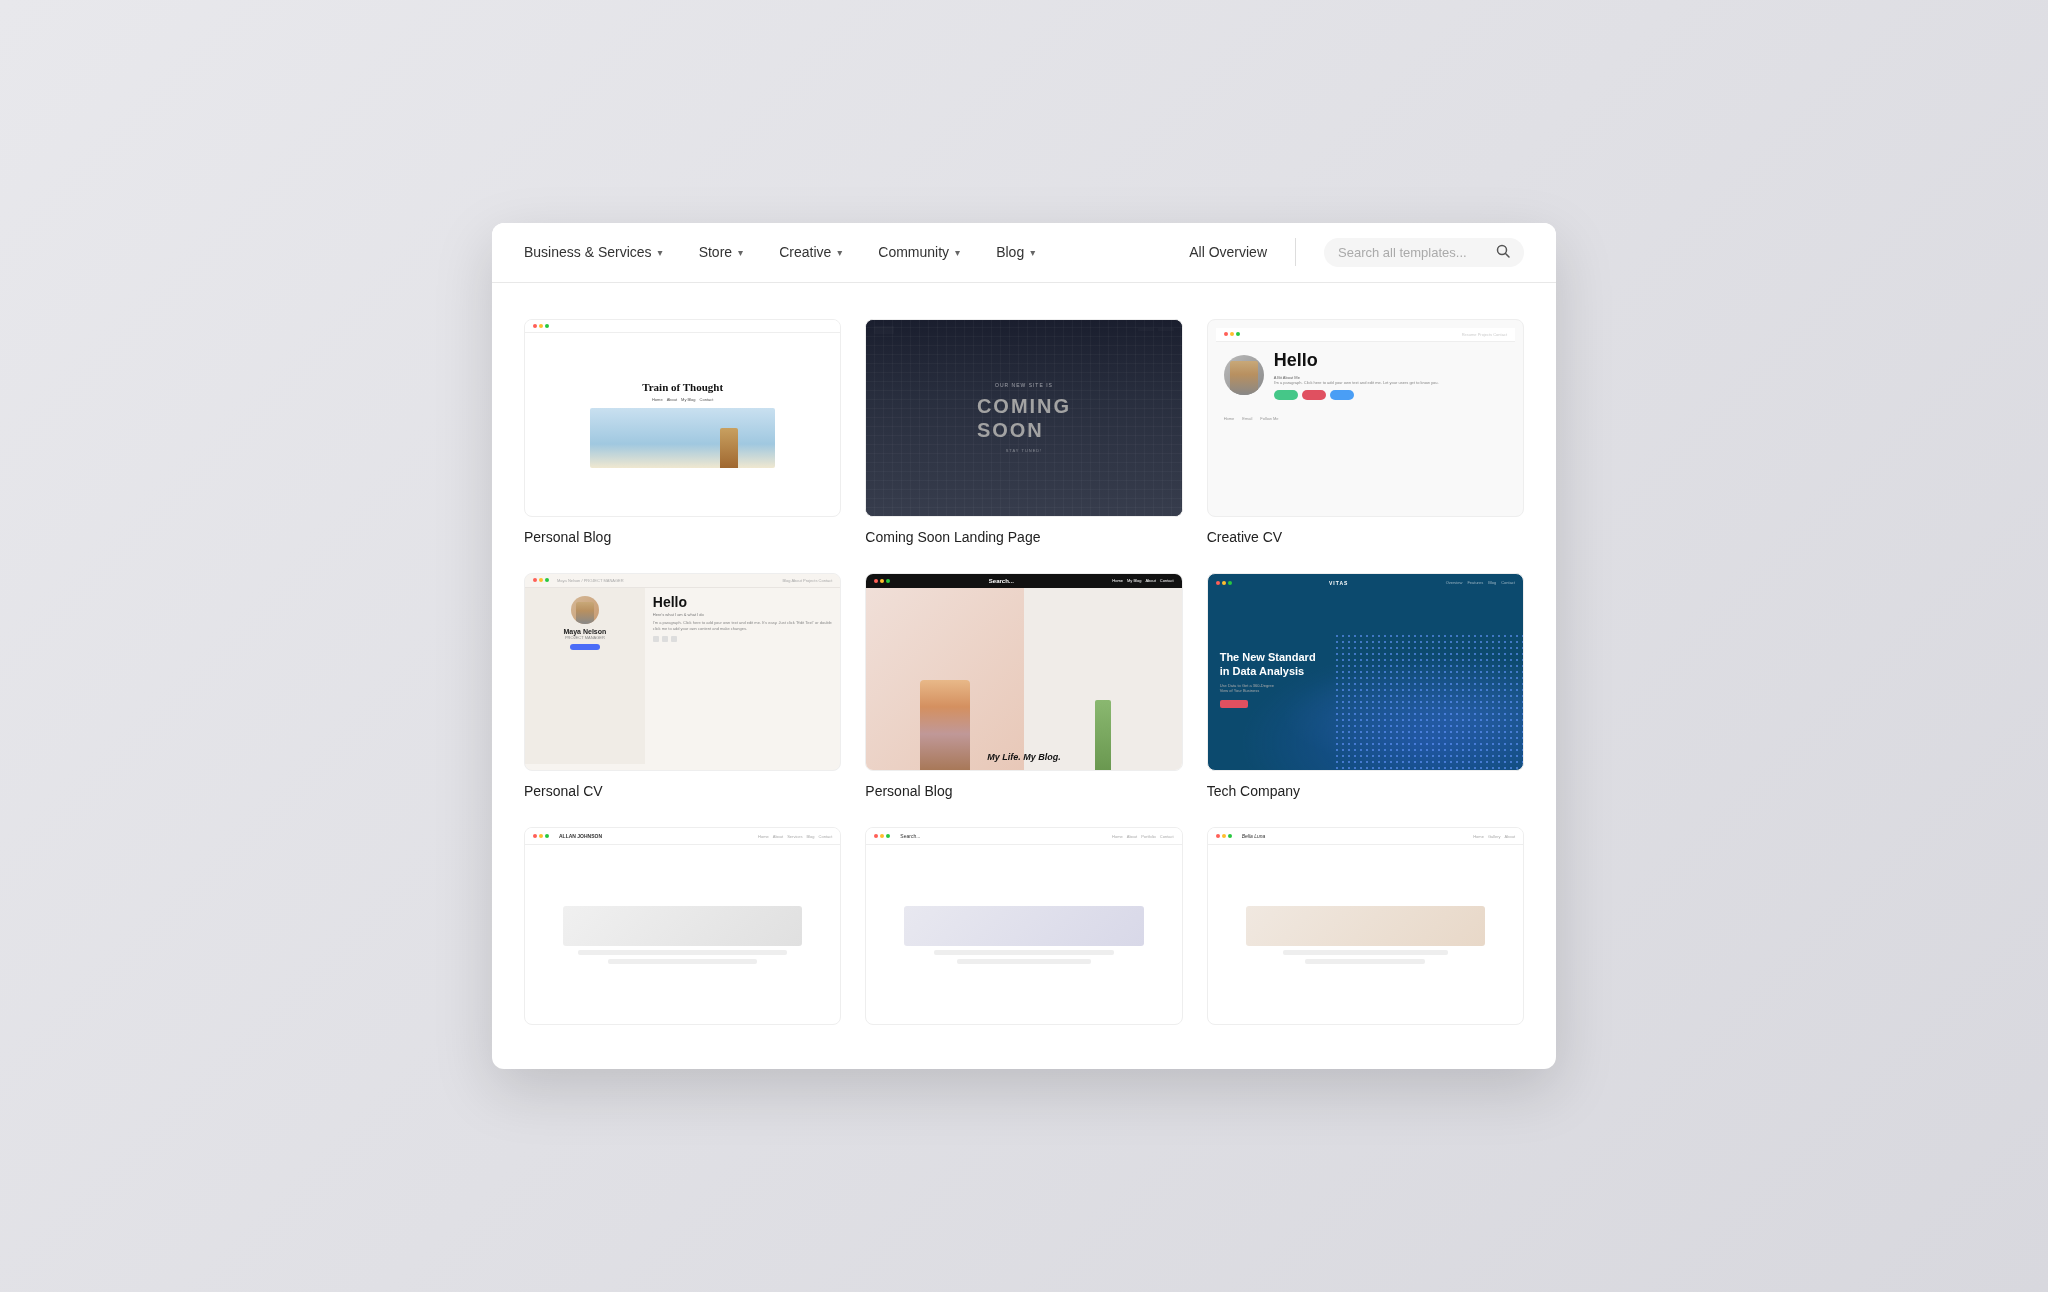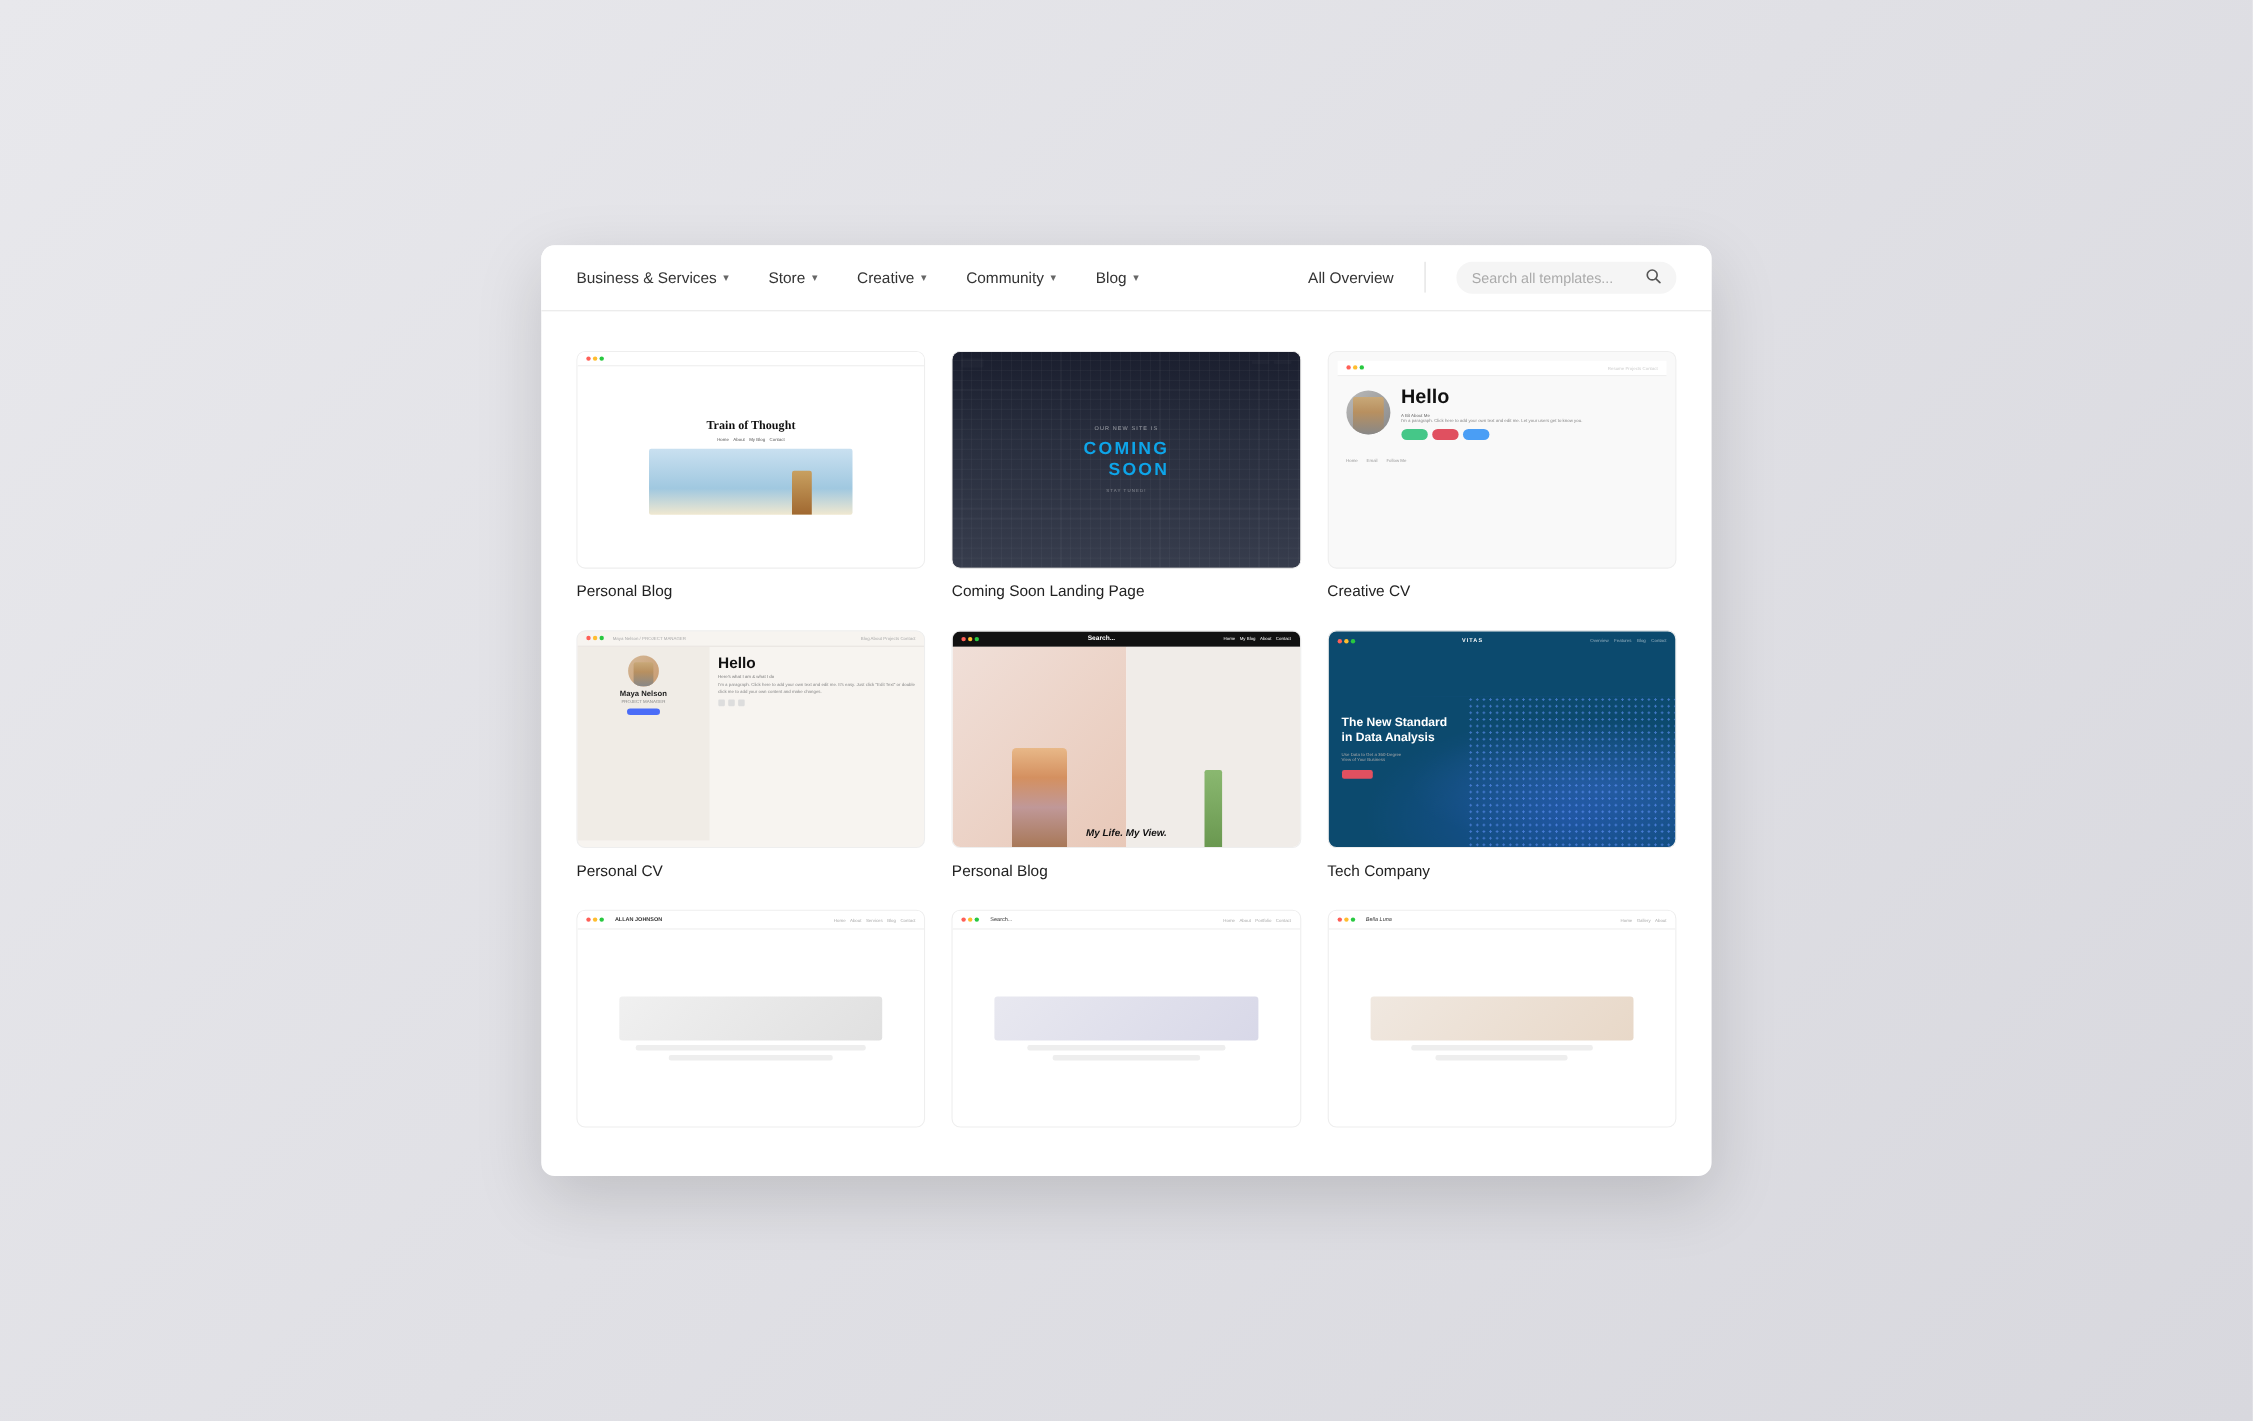--- a/index.html
+++ b/index.html
@@ -205,21 +205,21 @@
       justify-content: space-between;
       padding: 6px 8px;
     }
     .tb-cs-logo { width: 20px; height: 8px; background: #fff3; border-radius: 1px; }
     .tb-cs-nav { display: flex; gap: 4px; }
     .tb-cs-nav-item { width: 16px; height: 3px; background: #fff3; border-radius: 1px; }
     .tb-cs-center {
       text-align: center;
     }
     .tb-cs-subtitle { font-size: 5px; color: #fff8; letter-spacing: 1px; text-transform: uppercase; margin-bottom: 6px; }
-    .tb-cs-title { font-size: 16px; font-weight: 700; color: #0ea5e9; letter-spacing: 2px; text-align: right; line-height: 1.2; }
+    .tb-cs-title { font-size: 20px; font-weight: 700; color: #a3a3a3; letter-spacing: 2px; text-align: left; line-height: 1.2; }
     .tb-cs-bottom { font-size: 4px; color: #fff6; margin-top: 6px; letter-spacing: 1px; text-transform: uppercase; }
 
     
     .thumb-creative-cv {
       background: #f9f9f9;
       display: flex;
       flex-direction: column;
       padding: 8px;
     }
     .tb-ccv-body {
@@ -600,21 +600,21 @@
           </div>
           <div class="tb-pb2-body" style="flex:1;position:relative;">
             <div class="tb-pb2-img" style="width:50%;height:100%;position:relative;">
 
               <div style="position:absolute;bottom:0;left:50%;transform:translateX(-50%);width:50px;height:90px;background:linear-gradient(180deg,#e8b888 0%,#d49060 30%,#c09898 60%,#a87858 100%);border-radius:4px 4px 0 0;"></div>
             </div>
             <div style="width:50%;height:100%;position:relative;background:#f0ece8;display:flex;align-items:flex-end;justify-content:center;">
 
               <div style="width:16px;height:70px;background:linear-gradient(180deg,#8ab870 0%,#6a9850 100%);border-radius:2px 2px 0 0;margin-bottom:0;"></div>
             </div>
-            <div style="position:absolute;bottom:8px;left:0;right:0;text-align:center;font-size:9px;font-weight:800;color:#111;font-style:italic;">My Life. My View.</div>
+            <div style="position:absolute;bottom:8px;left:0;right:0;text-align:center;font-size:9px;font-weight:800;color:#111;font-style:italic;">My Life. My Blog.</div>
           </div>
         </div>
         <div class="template-name">Personal Blog</div>
       </div>
 
       <div class="template-card">
         <div class="template-thumb thumb-tech-company">
           <div class="tb-tc-wave"></div>
           <div class="tb-tc-dots"></div>
           <div class="tb-tc-header">

